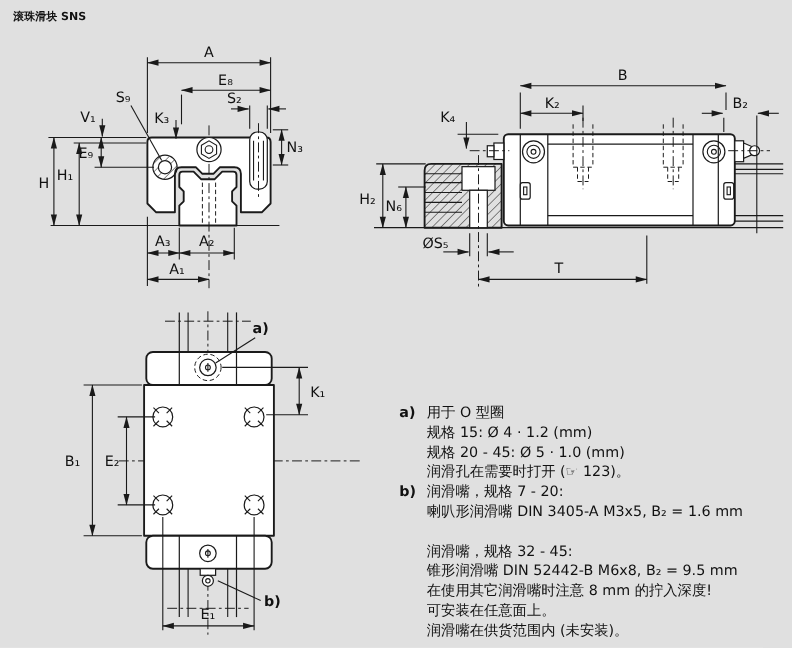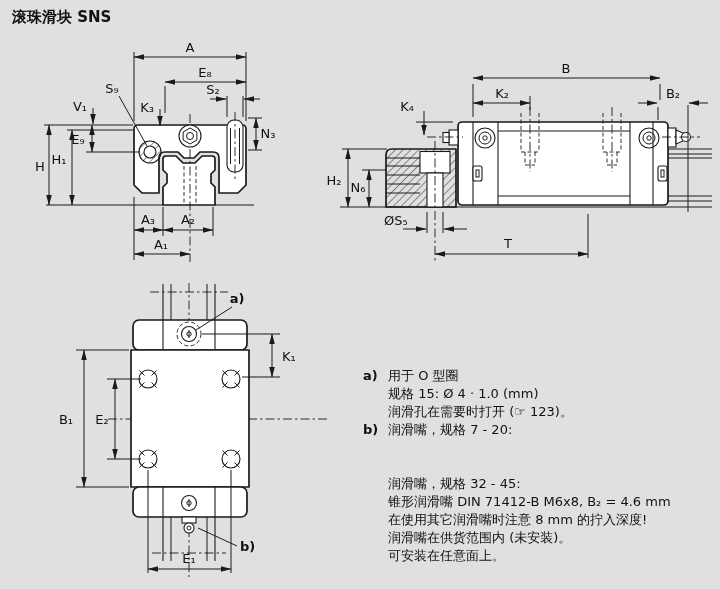--- a/index.html
+++ b/index.html
@@ -1,18 +1,18 @@
 <!DOCTYPE html>
 <html><head>
 <meta charset="utf-8">
 <style>
   html,body{margin:0;padding:0;}
   .page{position:relative;width:720px;height:589px;background:#e0e0e0;overflow:hidden;
         font-family:"DejaVu Sans",sans-serif;}
-  .title{position:absolute;left:12px;top:8px;font-size:15px;font-weight:bold;color:#111;}
+  .title{position:absolute;left:12px;top:8px;font-size:10px;font-weight:bold;color:#111;}
   svg{position:absolute;left:0;top:0;}
   .ol{fill:#fff;stroke:#1a1a1a;stroke-width:1.7;stroke-linejoin:round;}
   .olh{fill:url(#hatch);stroke:#1a1a1a;stroke-width:1.7;stroke-linejoin:round;}
   .md{fill:none;stroke:#1a1a1a;stroke-width:1.1;}
   .mdw{fill:#fff;stroke:#1a1a1a;stroke-width:1.1;}
   .th{fill:none;stroke:#1a1a1a;stroke-width:1;}
   .dim{fill:none;stroke:#1a1a1a;stroke-width:1;}
   .cl{fill:none;stroke:#1a1a1a;stroke-width:0.9;stroke-dasharray:9 3 2.5 3;}
   .hid{fill:none;stroke:#1a1a1a;stroke-width:0.9;stroke-dasharray:4 2.5;}
   text.lbl{font-family:"DejaVu Sans",sans-serif;font-size:13px;fill:#111;}
@@ -295,50 +295,55 @@
     </g>
   </svg>
 
   <div class="notes">
     <div class="note-line">
         <span class="nm">a)</span>
         <span class="nt">用于 O 型圈</span>
       </div>
     <div class="note-line">
         <span class="nm"></span>
-        <span class="nt">规格 15: Ø 4 · 1.0 (mm)</span>
+        <span class="nt">规格 15: Ø 4 · 1.2 (mm)</span>
+      </div>
+    <div class="note-line">
+        <span class="nm"></span>
+        <span class="nt">规格 20 - 45: Ø 5 · 1.0 (mm)</span>
       </div>
     <div class="note-line">
         <span class="nm"></span>
         <span class="nt">润滑孔在需要时打开 (☞ 123)。</span>
       </div>
     <div class="note-line">
         <span class="nm">b)</span>
         <span class="nt">润滑嘴，规格 7 - 20:</span>
       </div>
     <div class="note-line">
         <span class="nm"></span>
+        <span class="nt">喇叭形润滑嘴 DIN 3405-A M3x5, B₂ = 1.6 mm</span>
       </div>
     <div class="note-line">
         <span class="nm"></span>
       </div>
     <div class="note-line">
         <span class="nm"></span>
         <span class="nt">润滑嘴，规格 32 - 45:</span>
       </div>
     <div class="note-line">
         <span class="nm"></span>
-        <span class="nt">锥形润滑嘴 DIN 71412-B M6x8, B₂ = 4.6 mm</span>
+        <span class="nt">锥形润滑嘴 DIN 52442-B M6x8, B₂ = 9.5 mm</span>
       </div>
     <div class="note-line">
         <span class="nm"></span>
         <span class="nt">在使用其它润滑嘴时注意 8 mm 的拧入深度!</span>
       </div>
     <div class="note-line">
         <span class="nm"></span>
+        <span class="nt">可安装在任意面上。</span>
+      </div>
+    <div class="note-line">
+        <span class="nm"></span>
         <span class="nt">润滑嘴在供货范围内 (未安装)。</span>
-      </div>
-    <div class="note-line">
-        <span class="nm"></span>
-        <span class="nt">可安装在任意面上。</span>
       </div>
   </div>
 </div>
 
 </body></html>

